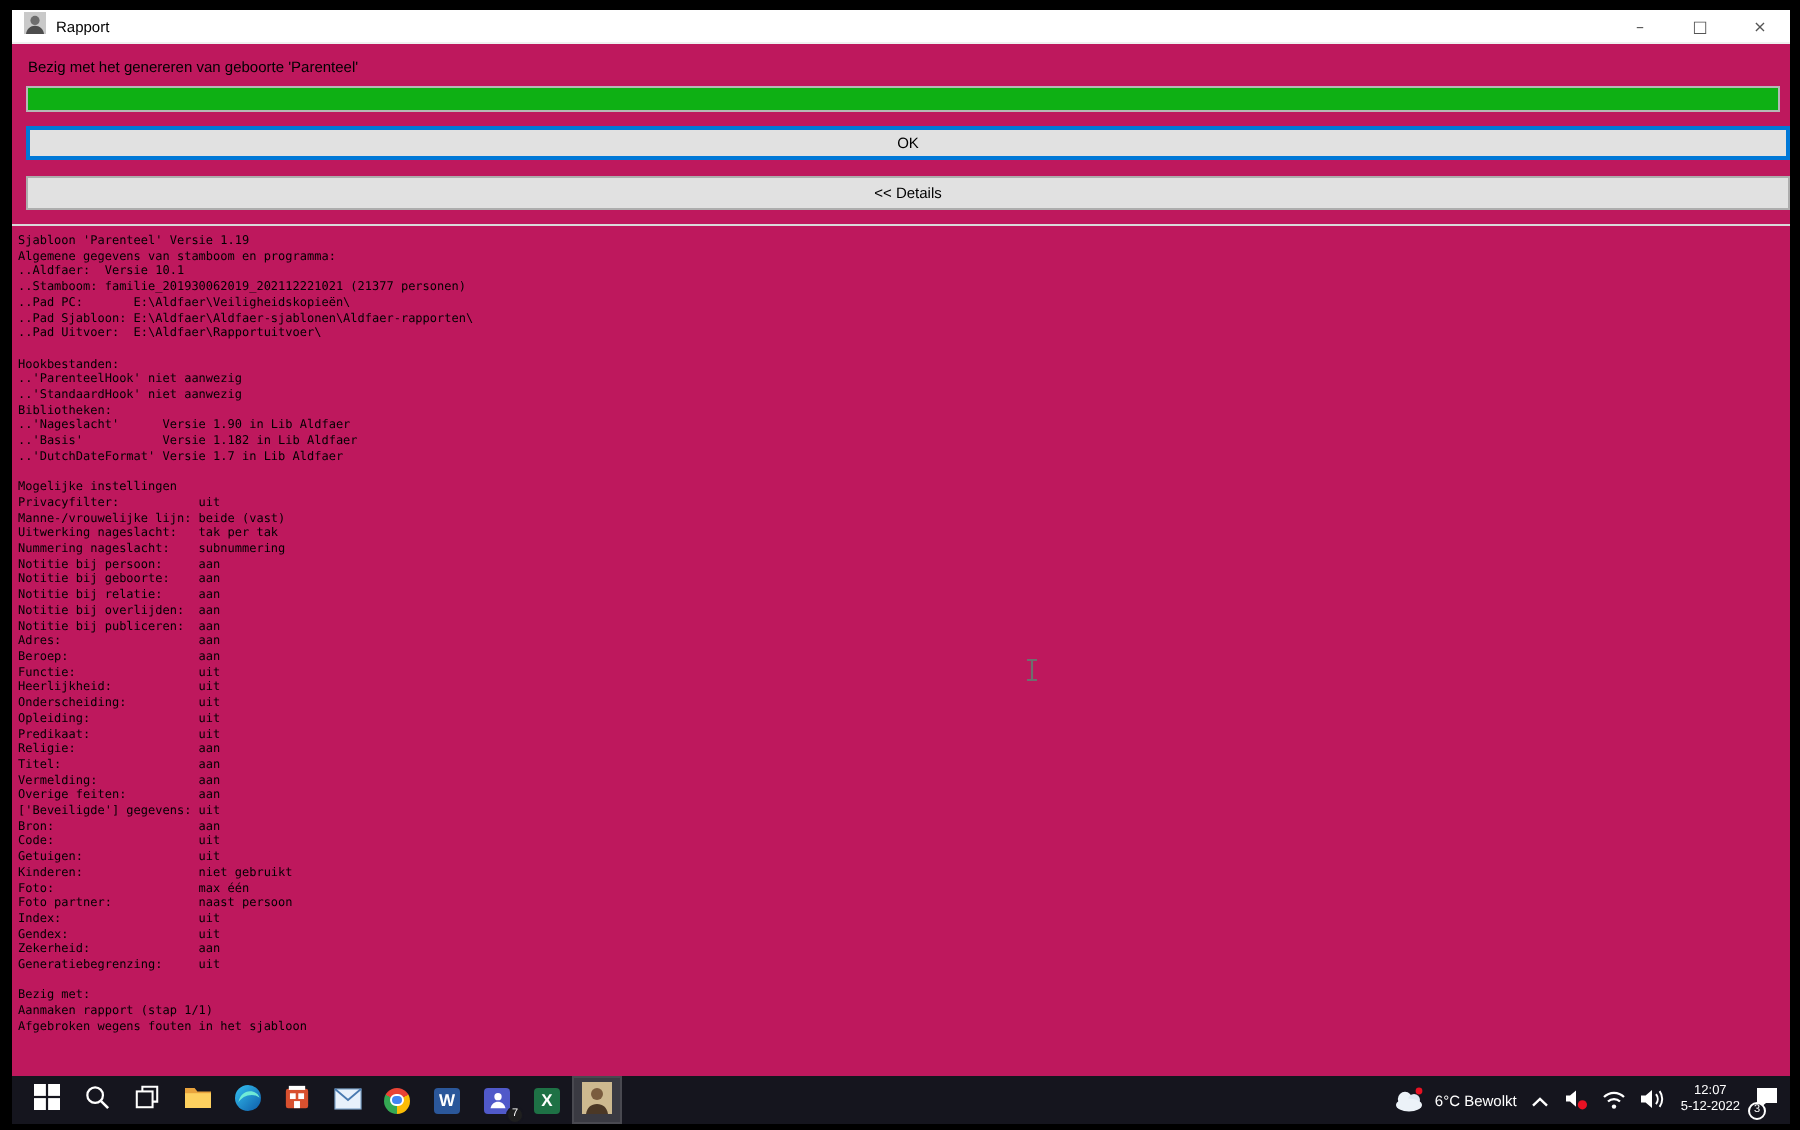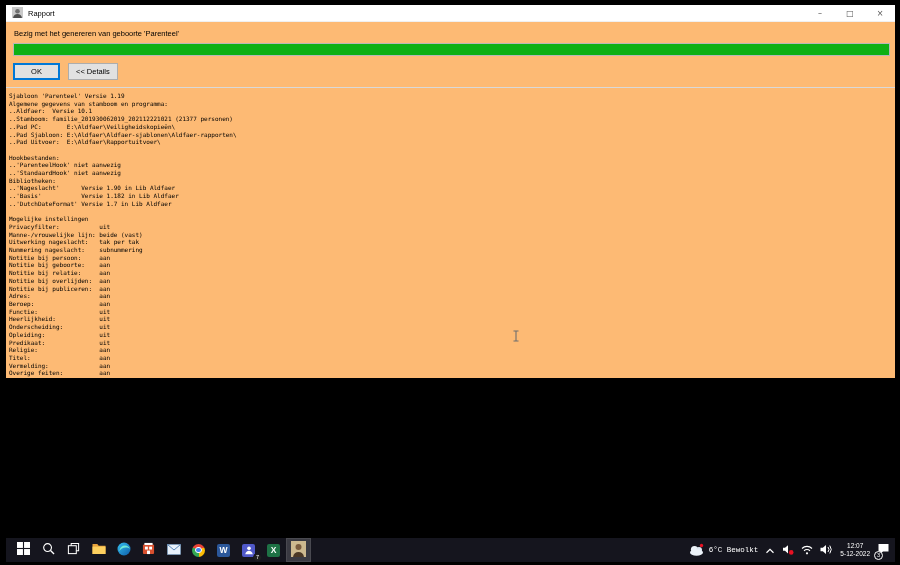--- a/index.html
+++ b/index.html
@@ -1,35 +1,35 @@
 <!DOCTYPE html>
 <html><head>
 <meta charset="utf-8">
 <style>
   * { margin:0; padding:0; box-sizing:border-box; }
   html,body { width:900px; height:565px; background:#000; overflow:hidden;
               font-family:"Liberation Sans", sans-serif; }
   .screen { position:relative; width:900px; height:565px; background:#000; }
 
   
-  .window { position:absolute; left:6px; top:5px; width:889px; height:373px;
-            background:#fdba74; }
+  .window { position:absolute; left:6px; top:5px; width:889px; height:533px;
+            background:#be185d; }
   .titlebar { height:17px; display:flex; align-items:center; padding:0 0 0 6px;
               background:#fff; border-bottom:1px solid #f0f0f0; }
   .titlebar .title { font-size:7.5px; color:#000; margin-left:5px; }
   .controls { margin-left:auto; display:flex; height:17px; }
   .ctrl { width:30px; height:17px; border:none; background:transparent; color:#555;
           font-size:8px; line-height:17px; text-align:center; cursor:default;
           font-family:"DejaVu Sans", sans-serif; }
   .dialog-top { padding:0; }
   .message { font-size:7.5px; color:#000; padding:7px 6px 4px 8px; }
   .progressbar { margin:1px 5px 0 7px; height:13px; border:1px solid #b7b7b7;
                  background:#e6e6e6; }
   .progress-fill { height:100%; background:#0eb014; width:100%; }
-  .btnrow { display:flex; gap:8px; padding:7px 0 7px 7px; border-bottom:1px solid #d9d9d9; }
+  .btnrow { display:flex; gap:8px; padding:7px 0 7px 7px; border-bottom:1px solid #d9d9d9;flex-direction:column; }
   .winbtn { font-size:7.5px; height:17px; min-width:47px; background:#e1e1e1;
             border:1px solid #adadad; color:#000; padding:0 7px;
             font-family:"Liberation Sans", sans-serif; }
   .winbtn.focused { border-color:#0078d7; box-shadow:inset 0 0 0 1px #0078d7; }
 
   .console { font-family:"DejaVu Sans Mono","Liberation Mono",monospace;
              font-size:6px; line-height:7.7px; color:#000; padding:4px 0 0 3px;
              white-space:pre; letter-spacing:0; }
 
   
@@ -50,21 +50,21 @@
   .chrome-ball { width:13px; height:13px; border-radius:50%; position:relative;
     background:conic-gradient(from -60deg,#ea4335 0 120deg,#fbbc05 120deg 240deg,#34a853 240deg 360deg); }
   .chrome-ball::after { content:""; position:absolute; inset:3.2px; border-radius:50%;
     background:#4285f4; border:1px solid #fff; }
   .badge { position:absolute; bottom:0px; right:-1px; width:9px; height:9px;
            border-radius:50%; background:#1f1f1f; border:1px solid #15151e;
            color:#fff; font-size:5.5px; line-height:7px; text-align:center; }
   .tray { margin-left:auto; display:flex; align-items:center; gap:7px;
           padding-right:5px; color:#fff; }
   .weather { display:flex; align-items:center; gap:4px; font-size:7.5px; background:none;
-             border:none; color:#fff; font-family:Liberation Mono, monospace;justify-content:center; }
+             border:none; color:#fff; font-family:Liberation Sans, sans-serif;justify-content:center; }
   .trayicon { background:none; border:none; padding:0; display:flex; align-items:center; position:relative; }
   .clock { background:none; border:none; color:#fff; font-size:6.5px; line-height:8px;
            text-align:center; font-family:"Liberation Sans",sans-serif; }
   .ac-badge { position:absolute; bottom:-2px; left:-3px; width:9px; height:9px;
               border-radius:50%; background:#15151e; border:1px solid #fff; color:#fff;
               font-size:5.5px; line-height:7px; text-align:center; }
 </style>
 </head>
 <body>
 

